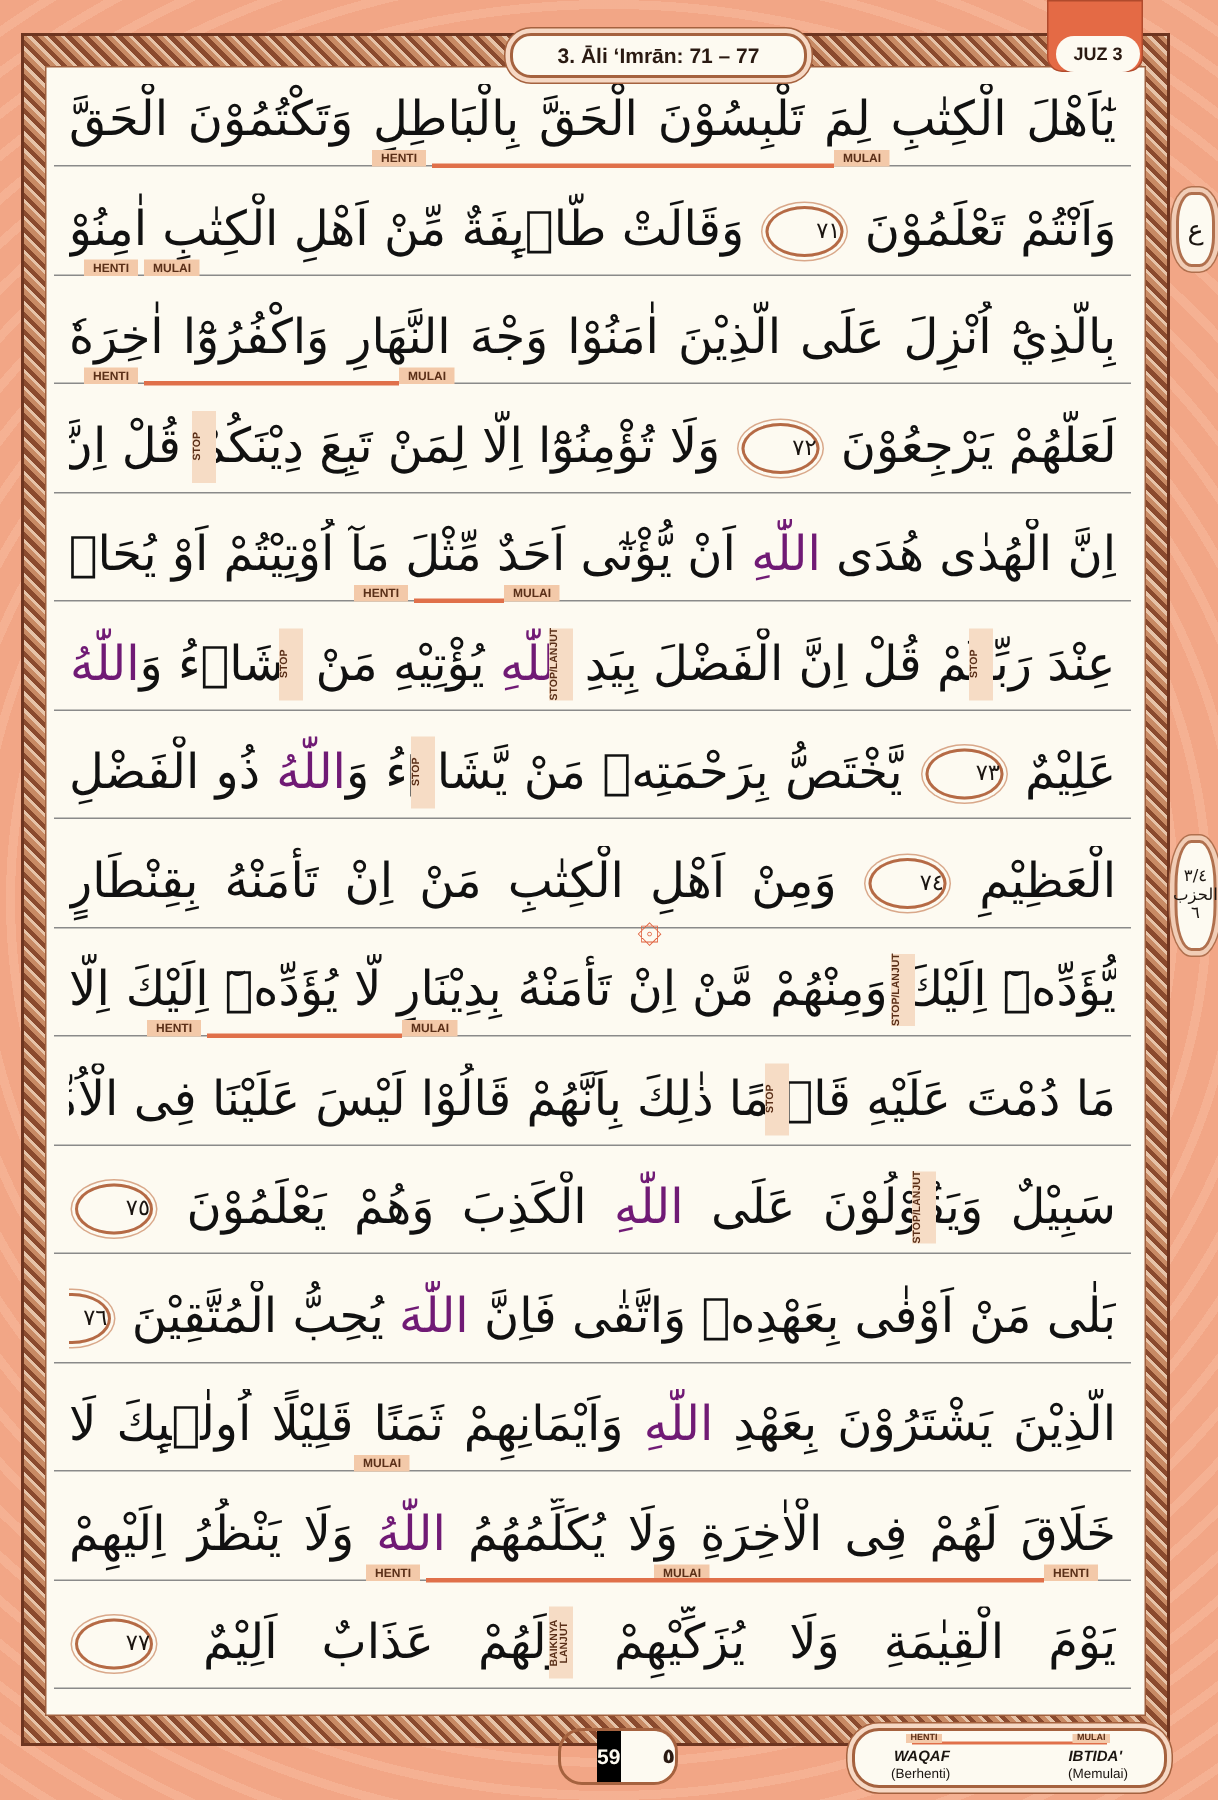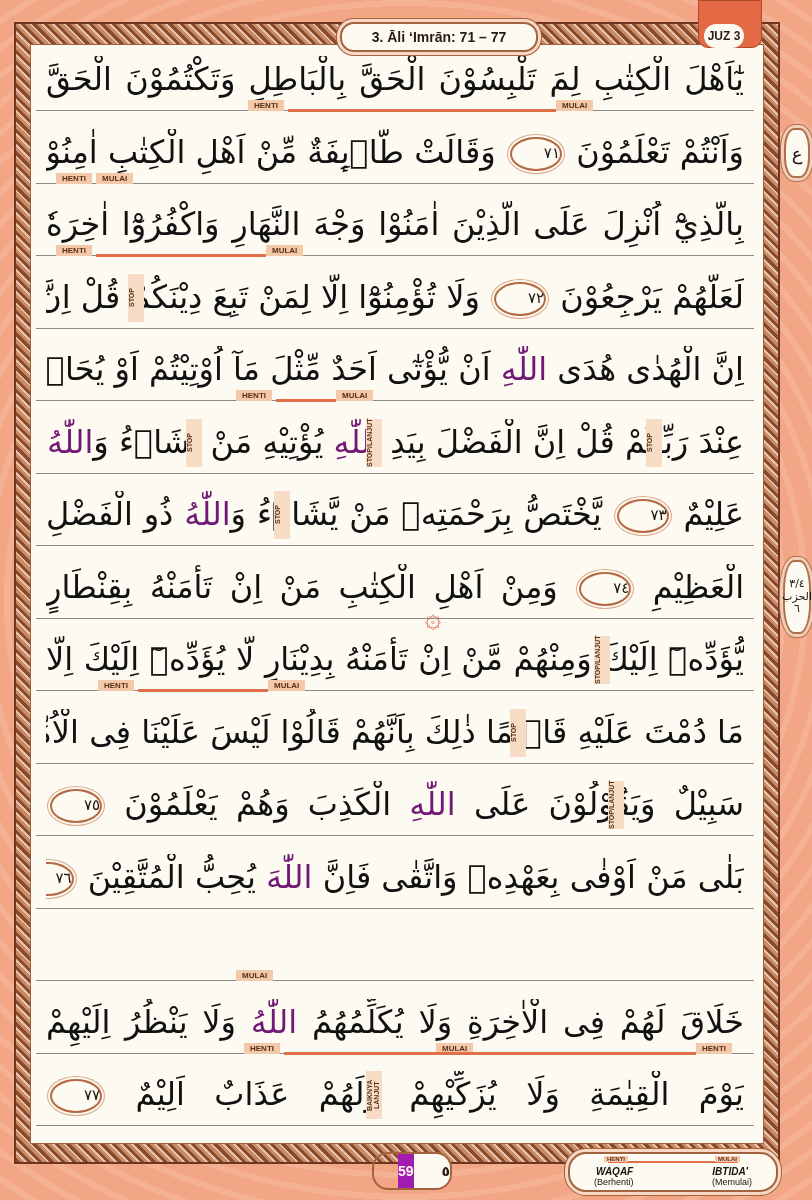--- a/index.html
+++ b/index.html
@@ -17,21 +17,21 @@
     border:2px solid #6e3520;}
   .page{position:absolute;left:30px;top:44px;width:732px;height:1098px;
     background:#fdfaf1;border:1px solid #a0603e;}
   .header-label{position:absolute;left:340px;top:22px;width:194px;height:26px;
     background:#fdfaf1;border:2px solid #a5623f;border-radius:14px;
     box-shadow:0 0 0 3px #f6d8c4, 0 0 0 4px #a5623f;
     display:flex;align-items:center;justify-content:center;
     font-family:"Liberation Sans",sans-serif;font-weight:bold;font-size:14px;color:#2a1a12;}
   .juz-tab{position:absolute;left:698px;top:0;width:62px;height:46px;
     background:#e46a45;border-radius:0 0 10px 10px;border:1px solid #b04a2c;}
-  .juz-label{position:absolute;left:704px;top:24px;width:40px;height:24px;background:#fdfaf1;
+  .juz-label{position:absolute;left:704px;top:24px;width:56px;height:24px;background:#fdfaf1;
     border-radius:12px;display:flex;align-items:center;justify-content:center;
     font-family:"Liberation Sans",sans-serif;font-weight:bold;font-size:12px;color:#2a1a12;}
   .side-medal{position:absolute;background:#fdfaf1;border:2px solid #b0704e;
     box-shadow:0 0 0 3px #f1cdb6,0 0 0 4px #b0704e;
     border-radius:40%;display:flex;flex-direction:column;align-items:center;justify-content:center;
     font-family:"DejaVu Sans",sans-serif;color:#1a1410;}
   .medal-ain{left:784px;top:128px;width:22px;height:46px;font-size:18px;}
   .medal-hizb{left:783px;top:560px;width:24px;height:70px;font-size:11px;line-height:1.15;}
   .line{position:absolute;left:36px;width:718px;height:60px;
     border-bottom:1px solid #8a8a8a;}
@@ -44,21 +44,21 @@
     box-shadow:0 0 0 2px #fdfaf1,0 0 0 3px #d9a88a;margin:0 4px;}
   .waqf-underline{position:absolute;height:3px;background:#e0704a;bottom:-2px;}
   .tag{position:absolute;bottom:-1px;height:11px;padding:0 6px;background:#f3c9a9;
     font-family:"Liberation Sans",sans-serif;font-size:8px;font-weight:bold;color:#5a2f18;line-height:11px;}
   .vtag{position:absolute;top:6px;width:16px;height:48px;background:#f6dcc5;
     font-family:"Liberation Sans",sans-serif;font-size:7px;font-weight:bold;color:#5a2f18;
     writing-mode:vertical-rl;transform:rotate(180deg);text-align:center;}
   .rub{position:absolute;left:422px;top:598px;width:22px;height:40px;color:#e0623f;font-size:28px;line-height:40px;text-align:center;}
   .footer-page{position:absolute;left:372px;top:1152px;width:76px;height:34px;border-radius:16px;overflow:hidden;display:flex;
     border:2px solid #a5623f;font-family:"Liberation Sans",sans-serif;font-size:14px;font-weight:bold;}
-  .footer-page .num{flex:1;background:#a21caf;color:#fdfaf1;display:flex;align-items:center;justify-content:center;margin-left:24px;}
+  .footer-page .num{flex:1;background:#000000;color:#fdfaf1;display:flex;align-items:center;justify-content:center;margin-left:24px;}
   .footer-page .anum{flex:1;background:#fdfaf1;color:#2a1a12;display:flex;align-items:center;justify-content:center;font-family:"DejaVu Sans",sans-serif;padding-left:28px;}
   .legend{position:absolute;left:568px;top:1152px;width:206px;height:36px;background:#fdfaf1;border:2px solid #a5623f;
     border-radius:18px;box-shadow:0 0 0 3px #f6d8c4,0 0 0 4px #a5623f;font-family:"Liberation Sans",sans-serif;}
   .legend .bar{position:absolute;left:38px;right:38px;top:7px;height:2px;background:#e0704a;}
   .legend .t1{position:absolute;left:34px;top:2px;font-size:6px;font-weight:bold;background:#f3c9a9;padding:0 3px;color:#5a2f18;}
   .legend .t2{position:absolute;right:36px;top:2px;font-size:6px;font-weight:bold;background:#f3c9a9;padding:0 3px;color:#5a2f18;}
   .legend .w1{position:absolute;left:26px;top:12px;font-size:10px;font-weight:bold;font-style:italic;color:#1a1410;}
   .legend .s1{position:absolute;left:24px;top:23px;font-size:9px;color:#1a1410;}
   .legend .w2{position:absolute;right:28px;top:12px;font-size:10px;font-weight:bold;font-style:italic;color:#1a1410;}
   .legend .s2{position:absolute;right:24px;top:23px;font-size:9px;color:#1a1410;}
@@ -137,20 +137,21 @@
       <span class="vtag" style="left: 474px;">STOP</span>
     </div>
     <div class="line" style="top: 775px;">
       <div class="line-text"><span>سَبِيْلٌ وَيَقُوْلُوْنَ عَلَى <span class="allah">اللّٰهِ</span> الْكَذِبَ وَهُمْ يَعْلَمُوْنَ</span> <span class="ayah-marker">٧٥</span> </div>
       <span class="vtag" style="left: 572px;">STOP/LANJUT</span>
     </div>
     <div class="line" style="top: 847.5px;">
       <div class="line-text"><span>بَلٰى مَنْ اَوْفٰى بِعَهْدِهٖ وَاتَّقٰى فَاِنَّ <span class="allah">اللّٰهَ</span> يُحِبُّ الْمُتَّقِيْنَ</span> <span class="ayah-marker">٧٦</span> </div>
     </div>
     <div class="line" style="top: 920px;">
+      <div class="line-text"><span>الَّذِيْنَ يَشْتَرُوْنَ بِعَهْدِ <span class="allah">اللّٰهِ</span> وَاَيْمَانِهِمْ ثَمَنًا قَلِيْلًا اُولٰۤىِٕكَ لَا</span></div>
       <span class="tag" style="left: 200px;">MULAI</span>
     </div>
     <div class="line" style="top: 992.5px;">
       <div class="line-text"><span>خَلَاقَ لَهُمْ فِى الْاٰخِرَةِ وَلَا يُكَلِّمُهُمُ <span class="allah">اللّٰهُ</span> وَلَا يَنْظُرُ اِلَيْهِمْ</span></div>
       <span class="tag" style="left: 208px;">HENTI</span>
       <span class="tag" style="left: 400px;">MULAI</span>
       <span class="tag" style="left: 660px;">HENTI</span>
       <div class="waqf-underline" style="left: 248px; width: 412px;"></div>
     </div>
     <div class="line" style="top: 1065px;">

